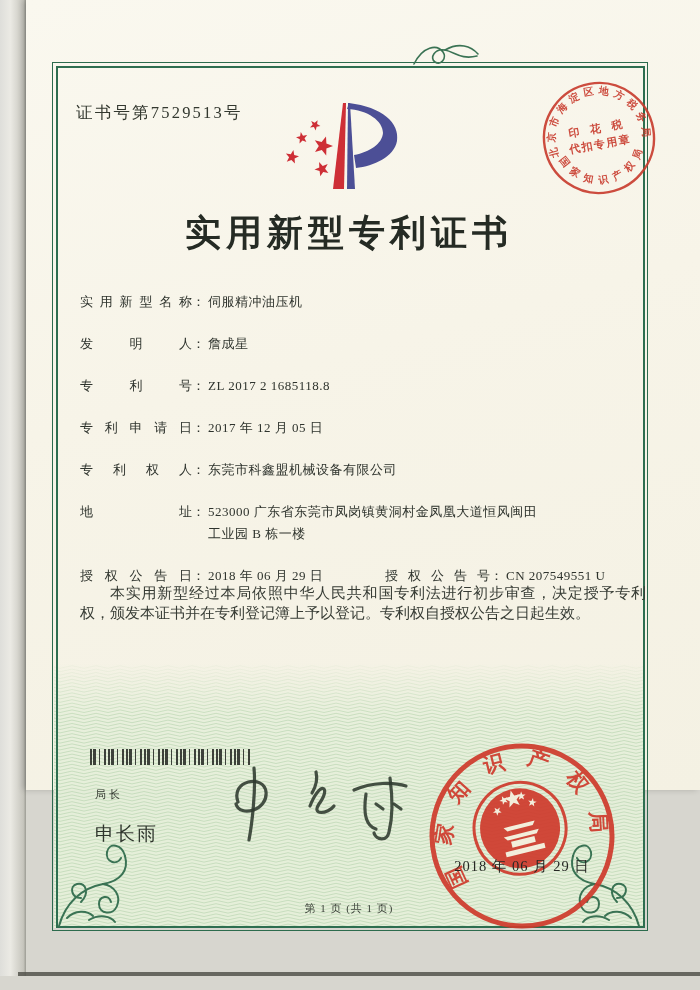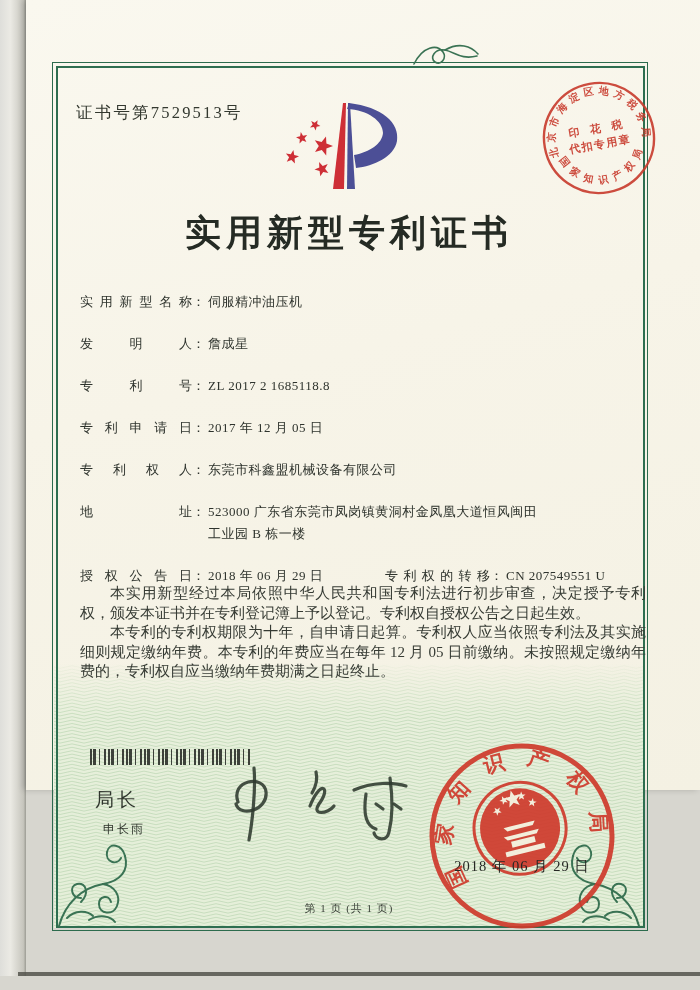--- a/index.html
+++ b/index.html
@@ -41,22 +41,22 @@
   .pair2 .flabel{width:105px;}
 
   #body-text{position:absolute;left:54px;top:584px;width:566px;z-index:3;
     font-size:15px;line-height:19.5px;color:#363b34;text-align:justify;}
   #body-text p{margin:0;text-indent:2em;}
 
   .barcode{position:absolute;left:64px;top:749px;width:160px;height:16px;z-index:3;
     background:repeating-linear-gradient(90deg,#20231f 0 2px,transparent 2px 3px,#20231f 3px 6px,
     transparent 6px 9px,#20231f 9px 10px,transparent 10px 14px,#20231f 14px 16px,transparent 16px 18px);opacity:.85;}
 
-  .director-title{position:absolute;left:69px;top:787px;font-size:19px;letter-spacing:3px;color:#2f352d;z-index:3;}
-  .director-name{position:absolute;left:77px;top:821px;font-size:12px;letter-spacing:2px;color:#2f352d;z-index:3;}
+  .director-title{position:absolute;left:69px;top:787px;font-size:11px;letter-spacing:3px;color:#2f352d;z-index:3;}
+  .director-name{position:absolute;left:69px;top:821px;font-size:19px;letter-spacing:2px;color:#2f352d;z-index:3;}
   #signature{position:absolute;left:182px;top:762px;width:205px;height:90px;z-index:3;}
   #signature path{fill:none;stroke:#2d392d;stroke-width:3.2;stroke-linecap:round;stroke-linejoin:round;opacity:.88;}
 
   #seal{position:absolute;left:396px;top:736px;width:200px;height:200px;z-index:5;
     transform:rotate(-14deg);opacity:.92;}
   .seal-date{position:absolute;left:386px;top:857px;width:220px;text-align:center;
     font-size:14.5px;letter-spacing:1px;color:#262824;z-index:6;}
   #tax-stamp{position:absolute;left:509px;top:74px;width:128px;height:128px;z-index:5;
     transform:rotate(-10deg);opacity:.9;}
 
@@ -238,30 +238,29 @@
         <span class="fvalue addr-val">
           <span>523000 广东省东莞市凤岗镇黄洞村金凤凰大道恒风闽田</span><br>
           <span>工业园 B 栋一楼</span>
         </span>
       </div>
       <div class="frow">
         <span class="flabel">授权公告日</span>
           <span class="fcolon">：</span>
         <span class="fvalue">2018 年 06 月 29 日</span>
         <span class="pair2">
-          <span class="flabel">专利权的转移</span>
+          <span class="flabel">授权公告号</span>
             <span class="fcolon">：</span>
           <span class="fvalue">CN 207549551 U</span>
         </span>
       </div>
     </div>
 
     <div id="body-text">
       <p>本实用新型经过本局依照中华人民共和国专利法进行初步审查，决定授予专利权，颁发本证书并在专利登记簿上予以登记。专利权自授权公告之日起生效。</p>
-      <p>本专利的专利权期限为十年，自申请日起算。专利权人应当依照专利法及其实施细则规定缴纳年费。本专利的年费应当在每年 12 月 05 日前缴纳。未按照规定缴纳年费的，专利权自应当缴纳年费期满之日起终止。</p>
     </div>
 
     <div class="barcode"></div>
 
     <div class="director-title">局长</div>
     <div class="director-name">申长雨</div>
 
     <svg id="signature" viewBox="0 0 205 90">
       <path d="M30,40 C22,18 56,12 58,30 C60,48 32,56 28,42"></path>
       <path d="M46,6 C48,28 44,62 41,78"></path>

